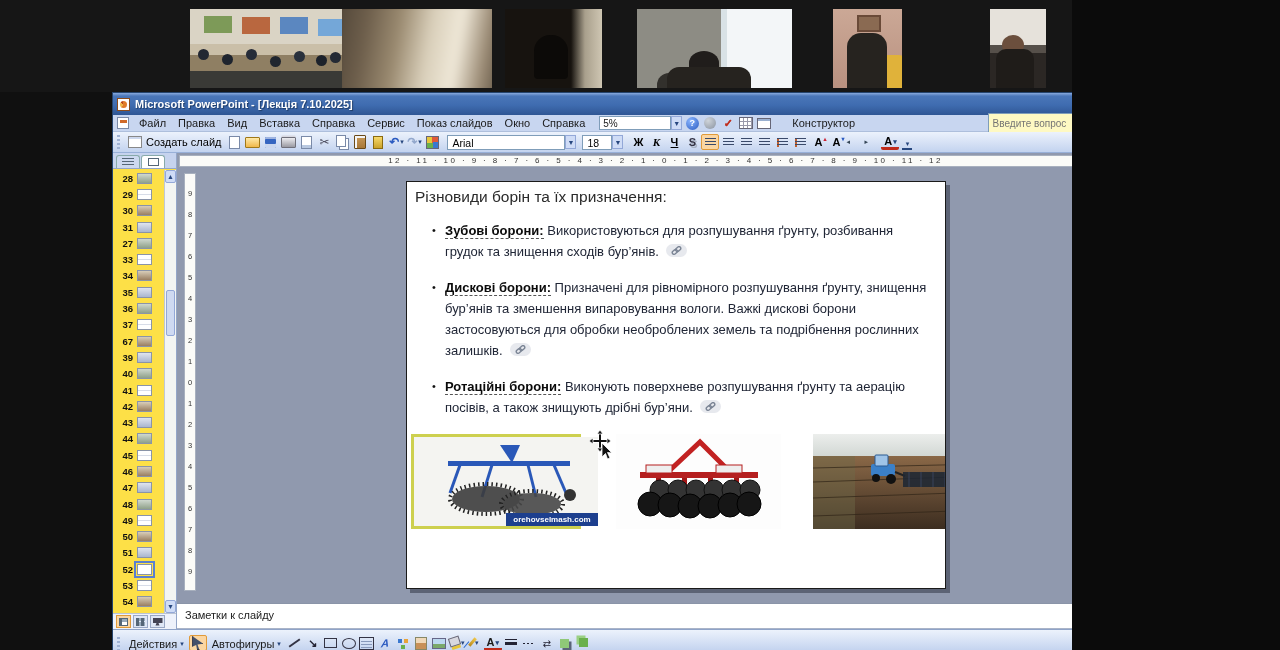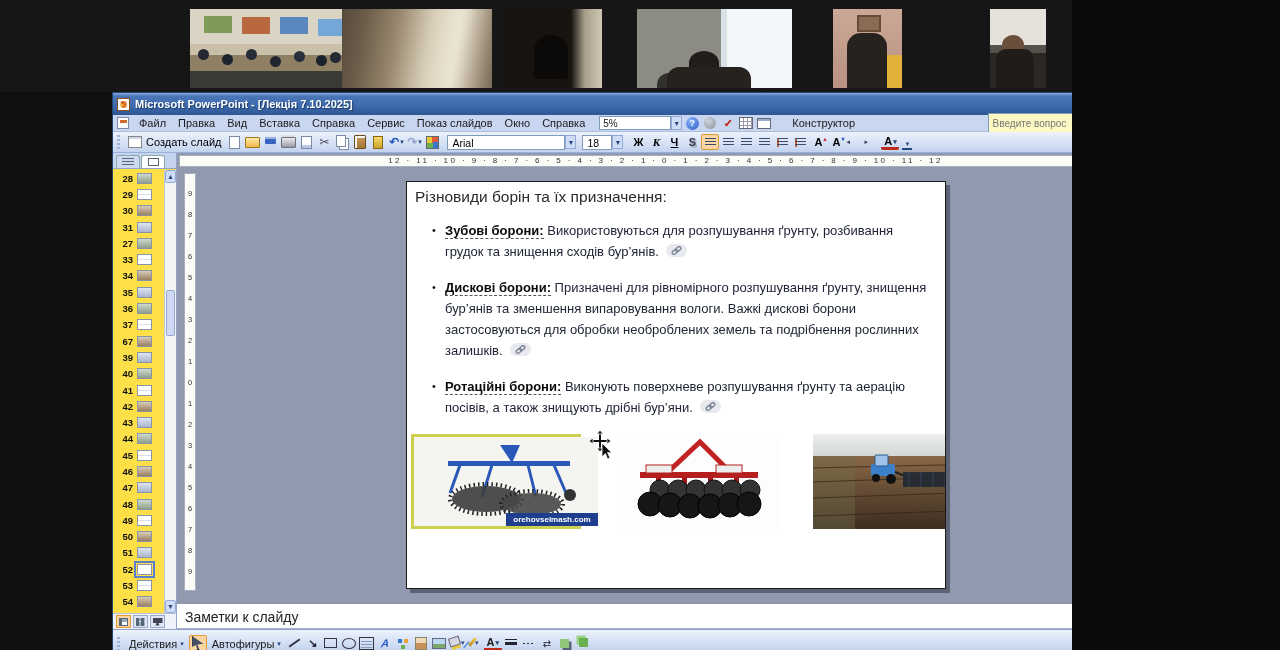--- a/index.html
+++ b/index.html
@@ -220,21 +220,21 @@
   #vscroll-track{flex:0 0 362px;position:relative;margin:0 1px;}
   #vscroll-thumb{position:absolute;left:0;right:0;top:168px;height:17px;background:#cfdaf2;
     border:1px solid #93a8d8;border-radius:2px;}
   .dbl-btn{height:14px;margin:1px;background:#cfdcf6;border:1px solid #93a8d8;border-radius:2px;
     color:#27477f;font-size:6px;line-height:6px;display:flex;flex-direction:column;
     align-items:center;justify-content:center;}
 
   
   #notes{position:absolute;left:64px;top:510px;width:996px;height:26px;background:#fff;
     border-top:1px solid #8a94a8;border-bottom:1px solid #aab4c8;}
-  #notes-text{font-size:14px;color:#222;padding:5px 0 0 8px;}
+  #notes-text{font-size:11px;color:#222;padding:5px 0 0 8px;}
 
   
   #drawbar{position:absolute;left:0;top:536px;width:100%;height:22px;
     background:linear-gradient(#ecf2fc,#c3d3ef);border-top:1px solid #8fa3c8;
     display:flex;align-items:flex-end;padding:0 4px;font-size:11px;color:#1a1a1a;}
   .db-label{display:flex;align-items:center;gap:3px;padding:1px 5px;white-space:nowrap;}
   .db-label::after{content:"▾";font-size:7px;color:#27477f;}
   .ic-select-arrow::before{content:"";width:9px;height:12px;background:#f8f8ff;border:1px solid #334;
     clip-path:polygon(0 0,100% 55%,48% 60%,66% 100%,44% 100%,36% 64%,0 76%);background:#44506a;}
   .ic-line::before{content:"";width:13px;height:2px;background:#334;transform:rotate(-35deg);}

